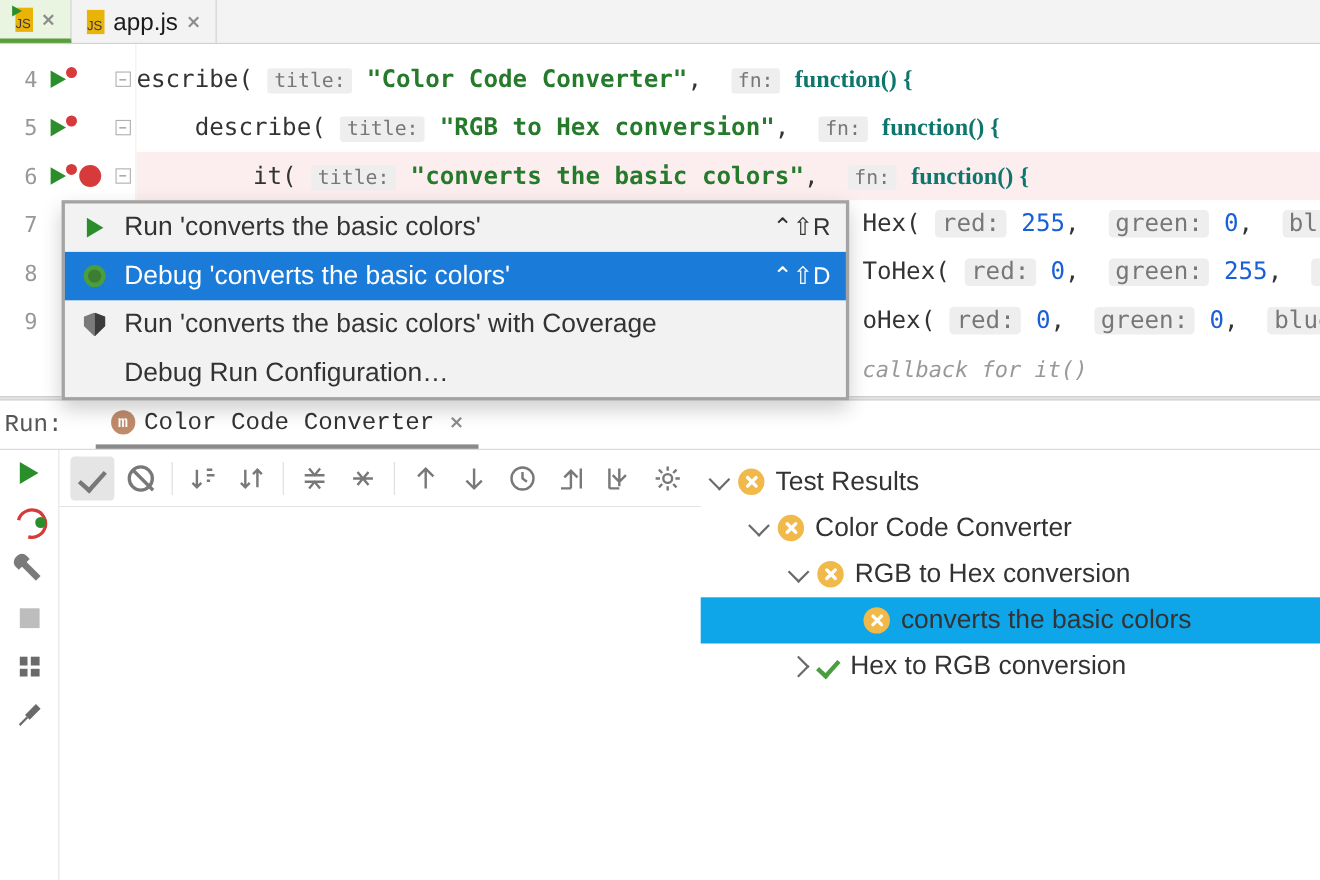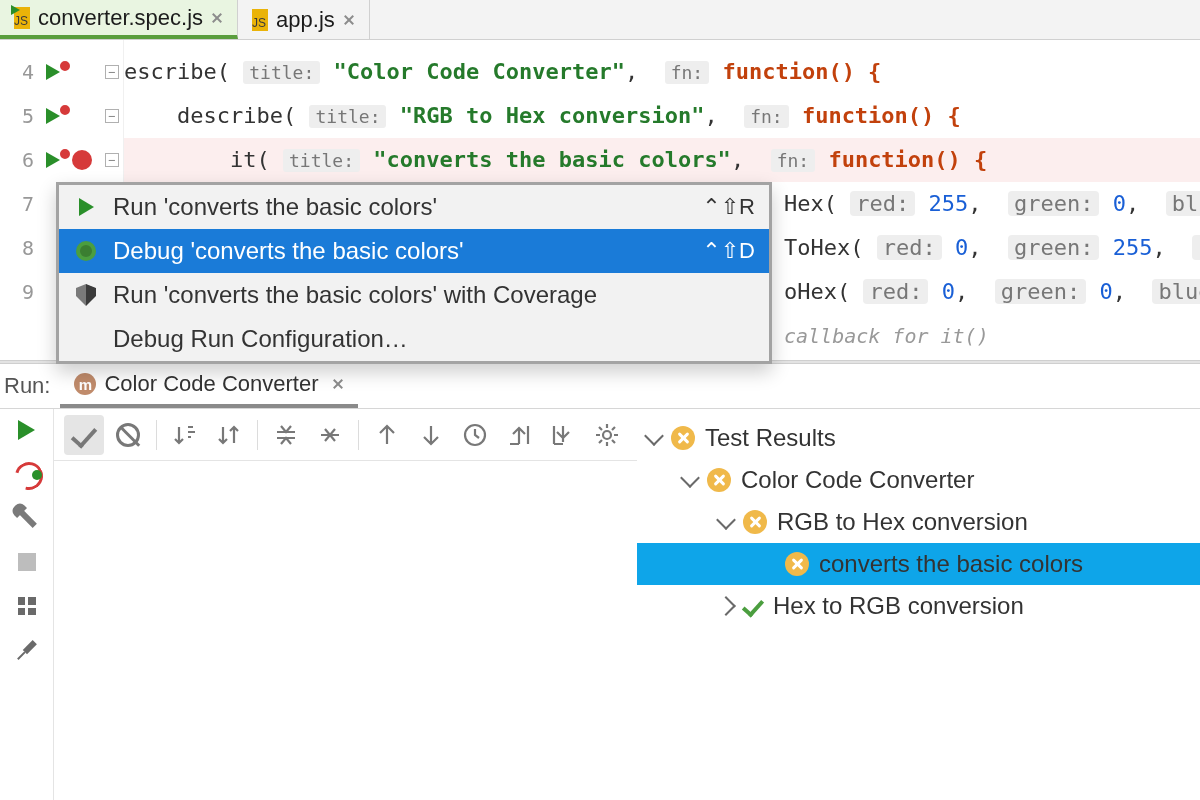--- a/index.html
+++ b/index.html
@@ -25,41 +25,41 @@
   .run-bug { width: 22px; height: 22px; position: relative; }
   .run-bug .tri { position: absolute; left: 0; top: 3px; width: 0; height: 0; border-top: 8px solid transparent; border-bottom: 8px solid transparent; border-left: 14px solid #2a8f2a; }
   .run-bug .dot { position: absolute; right: -4px; top: -2px; width: 14px; height: 14px; background: #d63a3a; border-radius: 50%; border: 2px solid #fff; }
   .bp { width: 20px; height: 20px; background: #d63a3a; border-radius: 50%; }
   .fold-col { width: 24px; padding-top: 10px; border-right: 1px solid #f0f0f0; }
   .fold-col div { height: 44px; display:flex; align-items:center; justify-content:center; }
   .fold { width: 14px; height: 14px; border: 1px solid #b0b0b0; font-size: 12px; line-height: 12px; text-align: center; color: #888; background:#fff; }
   .code { flex: 1; padding-top: 10px; white-space: nowrap; overflow: hidden; }
   .code .row { height: 44px; line-height: 44px; font-size: 22px; }
   .code .row.hl { background: #fceeee; }
-  .kw { color: #c2410c; font-weight: bold; }
+  .kw { color: #0f766e; font-weight: bold; font-family: Liberation Serif, serif; }
   .str { color: #257a2b; font-weight: bold; }
   .num { color: #195fd6; }
   .hint { background: #eeeeee; color: #777; border-radius: 3px; padding: 1px 6px; font-size: 18px; }
   .pill { background: #eeeeee; border-radius: 4px; padding: 0 6px; color: #777; }
 
   
   .ctx { position: absolute; left: 56px; top: 182px; width: 716px; background: #f2f2f2; border: 3px solid #a3a3a3; box-shadow: 0 8px 18px rgba(0,0,0,.2); font-size: 24px; z-index: 50; }
   .ctx .mi { display: flex; align-items: center; height: 44px; padding: 0 14px; gap: 14px; }
   .ctx .mi.sel { background: #1a7bd8; color: #ffffff; }
   .ctx .mi .sc { margin-left: auto; font-size: 22px; color: inherit; }
   .ctx .iconbox { width: 26px; display:flex; justify-content:center; }
   .tri-g { width:0;height:0;border-top:9px solid transparent;border-bottom:9px solid transparent;border-left:15px solid #2a8f2a; }
   .bug-g { width:20px;height:20px;border-radius:50%;background:#4b9e3f;position:relative; }
   .bug-g::before{content:"";position:absolute;left:4px;top:4px;width:12px;height:12px;border-radius:50%;background:#3b7e31;}
   .shield { width:20px;height:22px;background:#7a7a7a;clip-path:polygon(50% 0,100% 18%,100% 55%,50% 100%,0 55%,0 18%);position:relative;}
   .shield::after{content:"";position:absolute;left:50%;top:0;width:50%;height:100%;background:#3b3b3b;clip-path:polygon(0 0,100% 18%,100% 55%,0 100%);}
 
   
   .pane-sep { height: 4px; background: #e3e3e3; border-top:1px solid #cfcfcf; border-bottom:1px solid #cfcfcf; }
-  .run-hdr { display:flex; align-items:center; height: 44px; padding-left: 4px; gap: 4px; }
+  .run-hdr { display:flex; align-items:center; height: 44px; padding-left: 4px; gap: 24px; font-family: Liberation Mono, monospace; }
   .run-hdr .lbl { font-size: 22px; color: #555; }
   .run-tab { display:flex; align-items:center; gap:8px; height:100%; padding:0 14px; border-bottom:4px solid #8a8a8a; margin-left: 6px; }
   .m-icon { width:22px;height:22px;border-radius:50%;background:#c08b6b;color:#fff;font-size:15px;font-weight:bold;display:flex;align-items:center;justify-content:center; }
 
   
   .run-body { display:flex; height: 392px; border-top:1px solid #d6d6d6; }
   .run-left { width: 54px; border-right:1px solid #e4e4e4; display:flex; flex-direction:column; align-items:center; padding-top:8px; gap:18px; }
   .ic { width:26px; height:26px; display:flex; align-items:center; justify-content:center; color:#6a6a6a; cursor:pointer; }
   .tri-green-lg{width:0;height:0;border-top:10px solid transparent;border-bottom:10px solid transparent;border-left:17px solid #2a8f2a;}
   .redo-bug{width:24px;height:24px;position:relative;}
@@ -96,21 +96,20 @@
   .x-sm{position:relative;width:12px;height:12px;}
   .x-sm::before,.x-sm::after{content:"";position:absolute;left:5px;top:-1px;width:3px;height:14px;background:#fff;border-radius:2px;}
   .x-sm::before{transform:rotate(45deg);}.x-sm::after{transform:rotate(-45deg);}
 </style>
 </head>
 <body>
 
 <div class="tabbar">
   <div class="tab active">
     <span class="js-icon run">JS</span>
-    <span>converter.spec.js</span>
     <span class="close-x"></span>
   </div>
   <div class="tab">
     <span class="js-icon">JS</span>
     <span>app.js</span>
     <span class="close-x"></span>
   </div>
 </div>
 
 <div class="editor-area mono">

